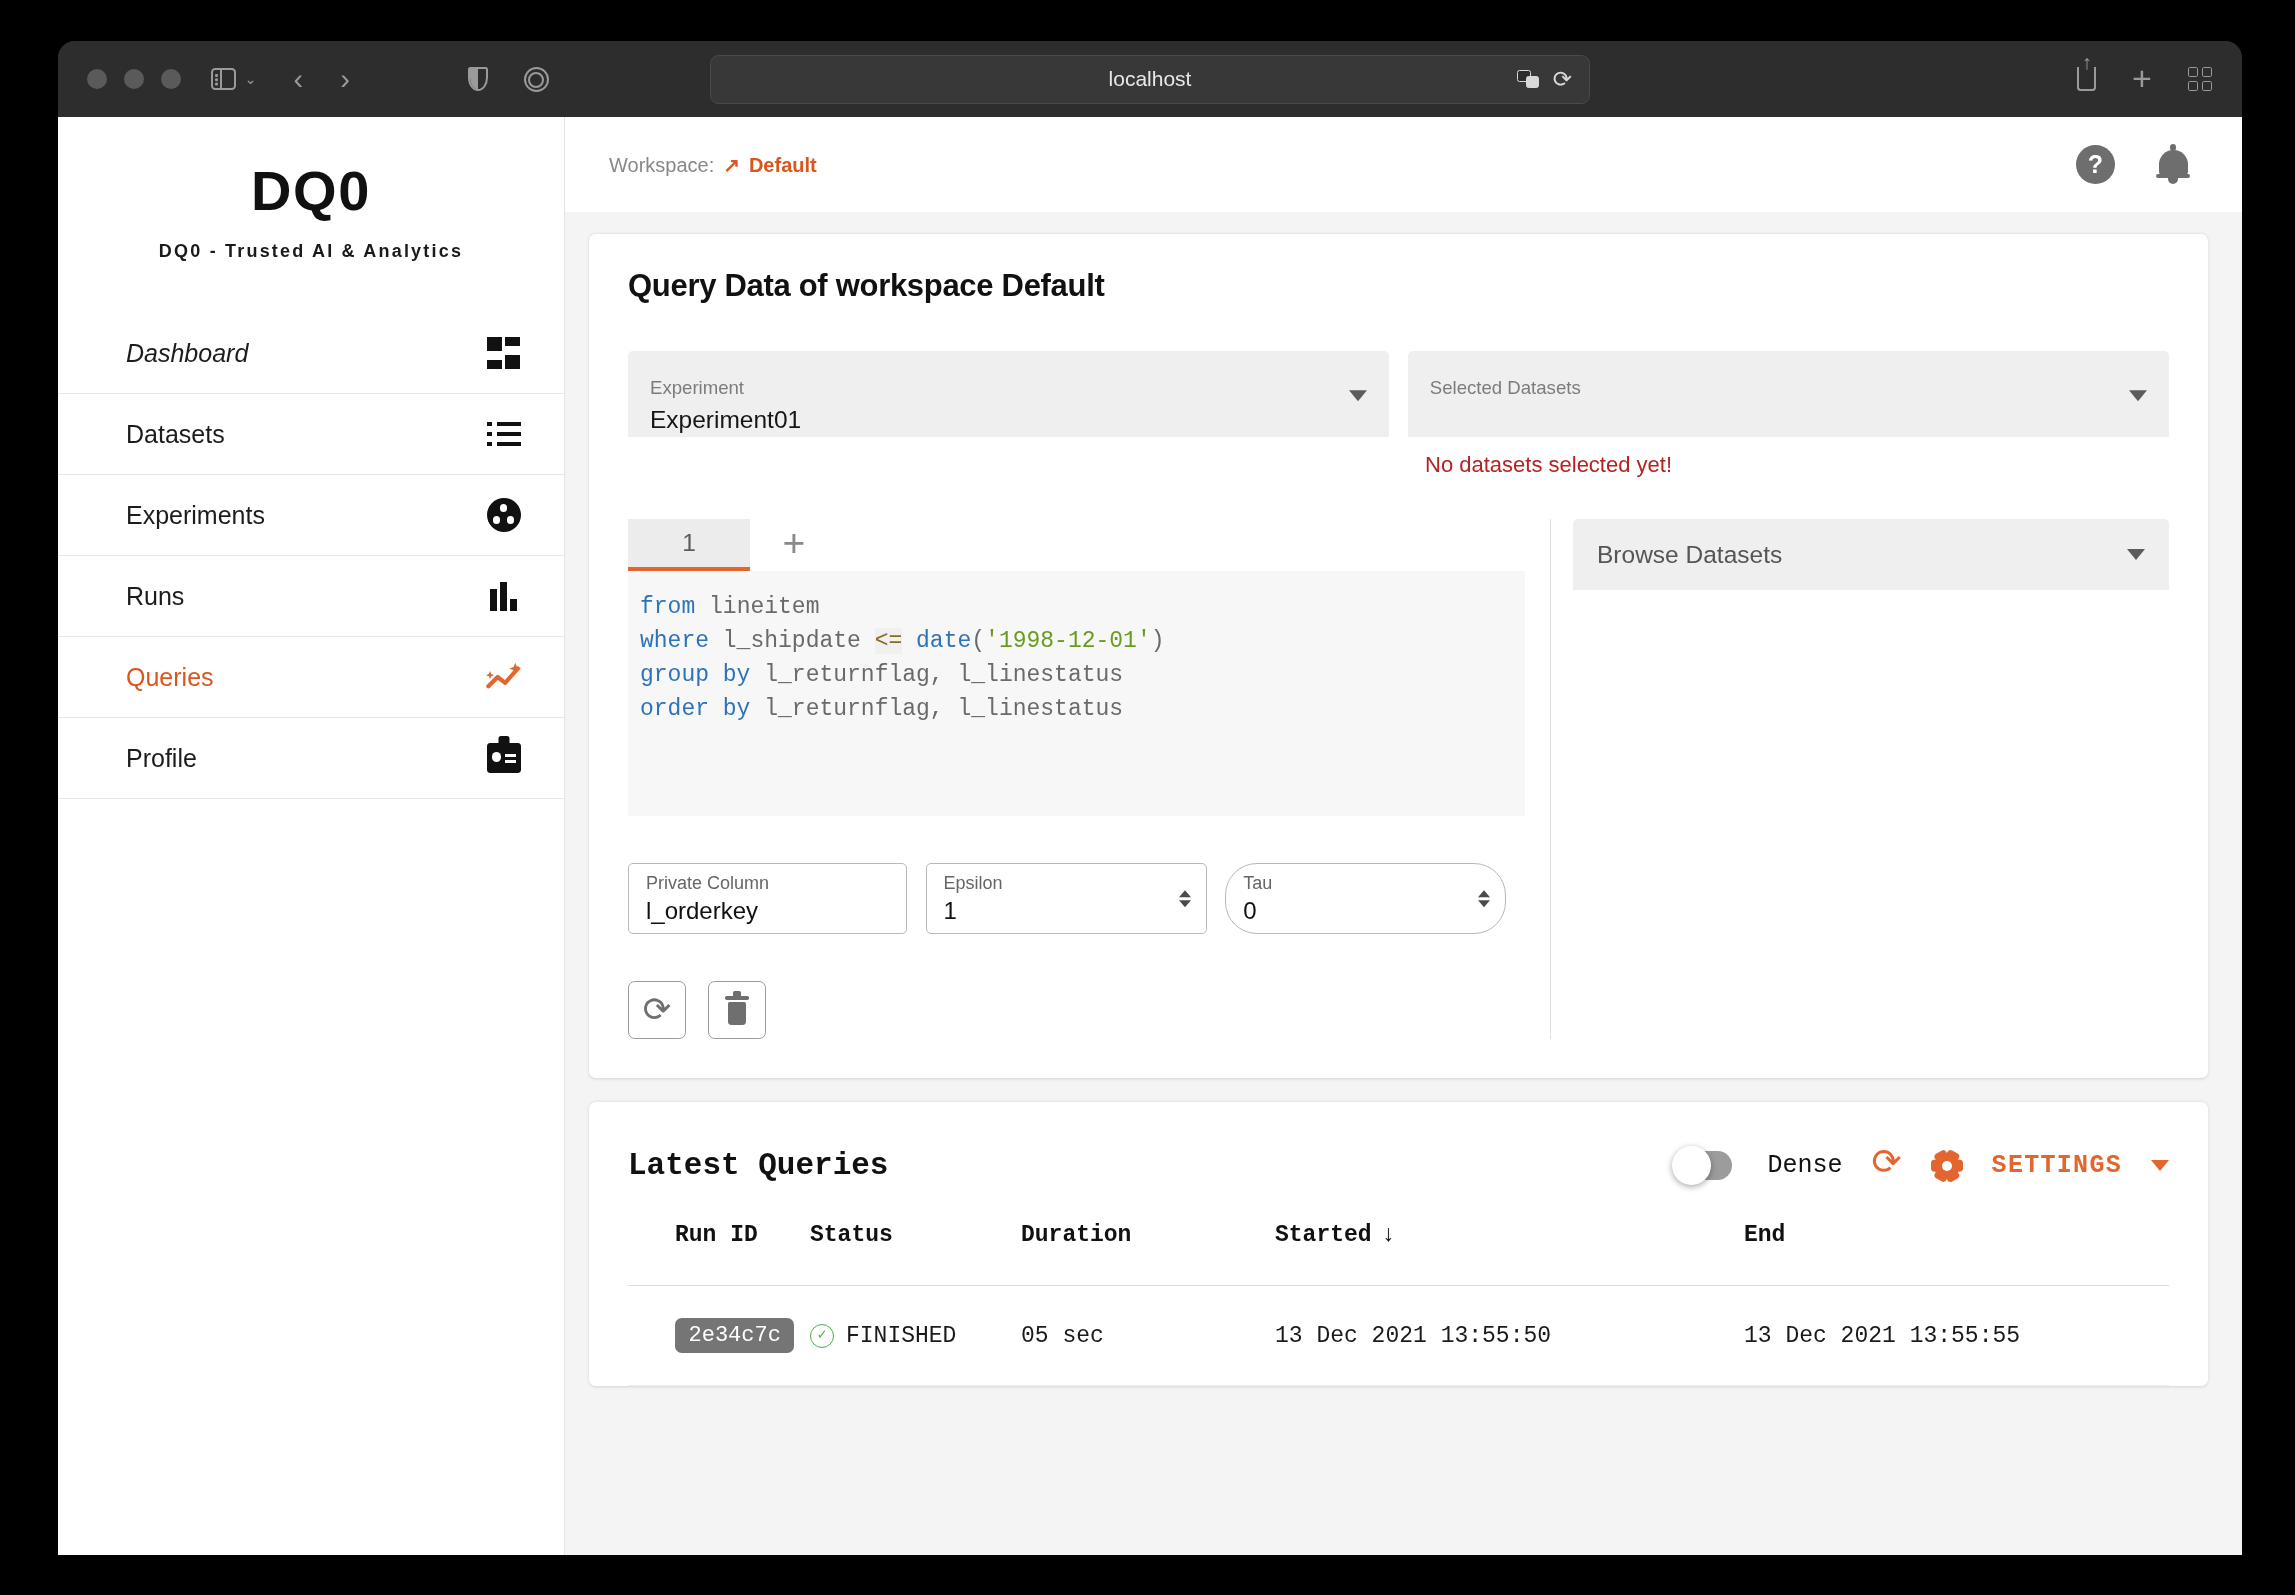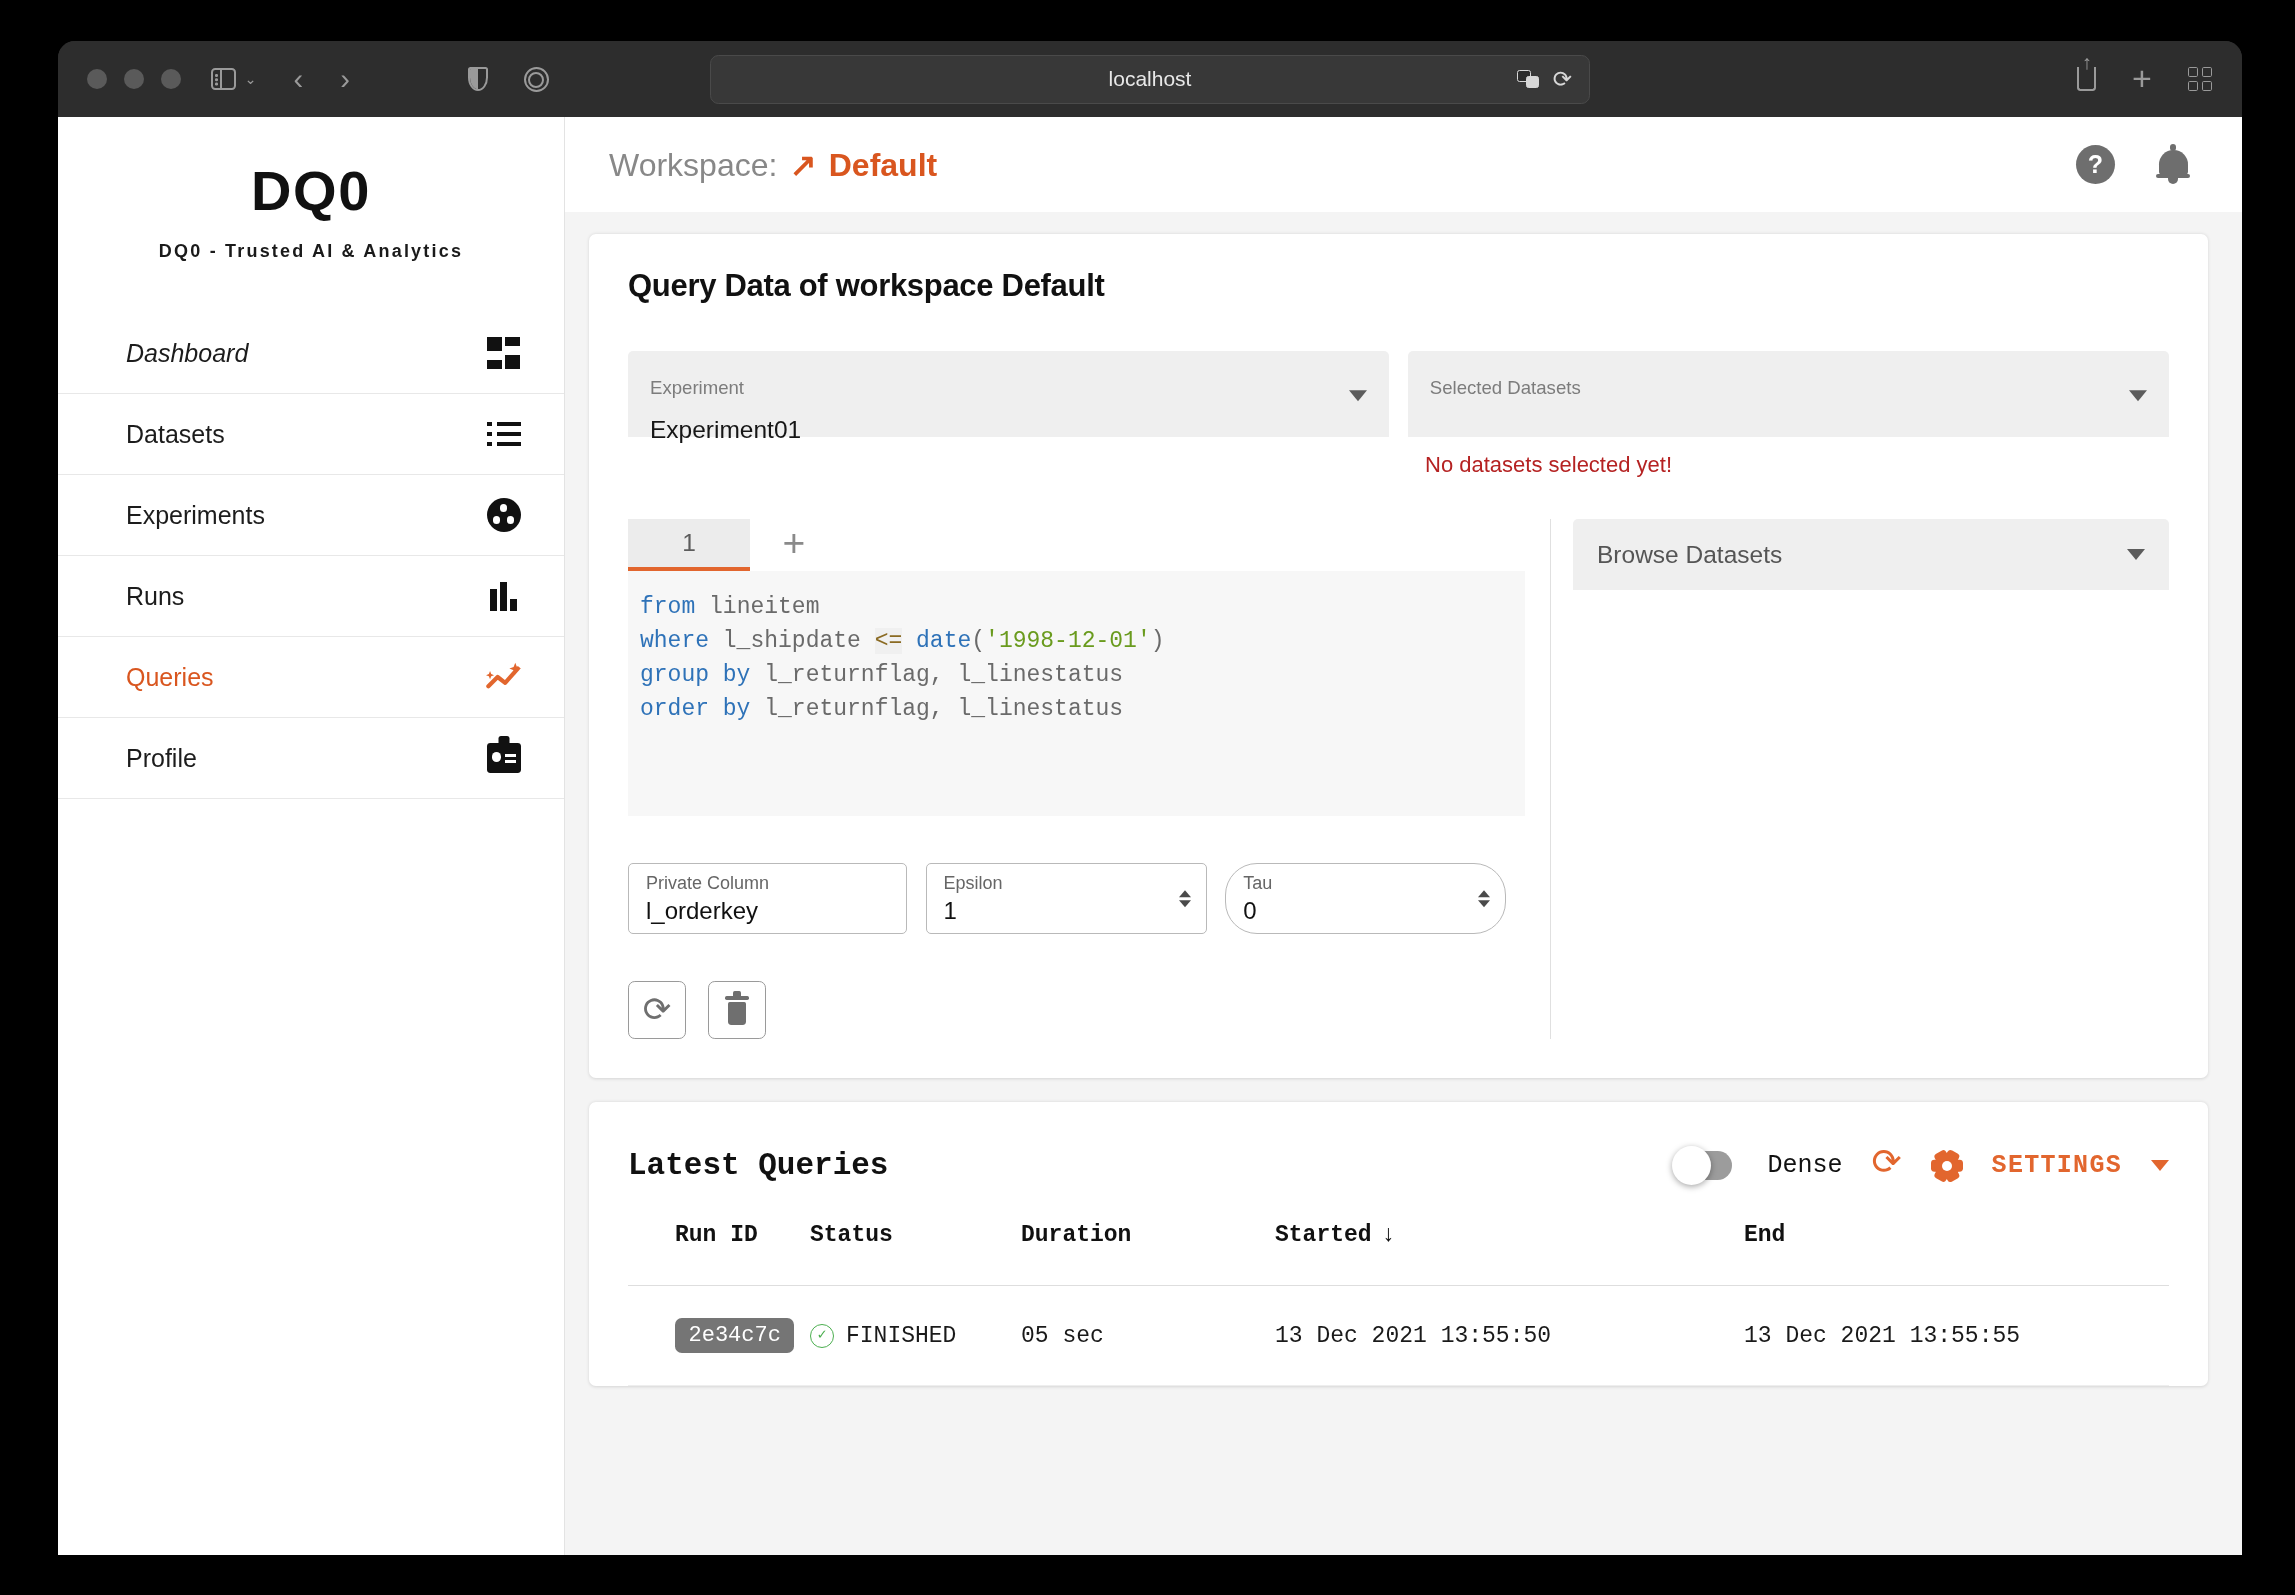--- a/index.html
+++ b/index.html
@@ -169,21 +169,21 @@
   .ic-profile i:nth-child(3){ left:18px; top:17px; width:11px; height:2.5px; }
 
   
   #main { flex:1; background:#f4f4f4; display:flex; flex-direction:column; min-width:0; }
   #topbar {
     height: 95px; background:#fff;
     display:flex; align-items:center; justify-content:space-between;
     padding: 0 52px 0 44px;
     flex: none;
   }
-  #workspace-line { font-size: 32px; color:#888; }
+  #workspace-line { font-size: 20px; color:#888; }
   #workspace-line .ws-link { color:#d9561f; font-weight:700; }
   #workspace-line .ws-arrow { color:#d9561f; font-weight:700; margin:0 3.4px; }
   #topbar-actions { display:flex; align-items:center; gap:41px; }
   .help-glyph {
     width:39px;height:39px;border-radius:50%;background:#6e6e6e;color:#fff;
     display:flex;align-items:center;justify-content:center;font-size:25px;font-weight:700;
   }
   .bell-glyph { width:34px; height:39px; position:relative; }
   .bell-glyph .body {
     position:absolute; left:2.5px; top:5px; width:29px; height:25px;
@@ -202,21 +202,21 @@
 
   #selectors { display:flex; gap:18.6px; margin-top: 47px; }
   .sel-field {
     background:#efefef; border-radius: 5px 5px 0 0;
     height: 86px; padding: 13.5px 22px 0 22px;
     position:relative; cursor:pointer;
   }
   .sel-field.sel-experiment { width: 778px; }
   .sel-field.sel-datasets   { width: 778px; }
   .sel-caption { font-size: 18.6px; color:#7c7c7c;margin-top:12px; }
-  .sel-value { font-size: 24.5px; color:#161616; margin-top: 17px; }
+  .sel-value { font-size: 24.5px; color:#161616; margin-top: 7px; }
   .sel-arrow {
     position:absolute; right: 22px; top: 50%; transform: translateY(-35%);
     width:0;height:0;border-left:9.3px solid transparent;border-right:9.3px solid transparent;
     border-top:11px solid #5c5c5c;
   }
   #datasets-error { color:#b52222; font-size:22px; margin-top:15px; margin-left:797px; }
 
   #editor-row { display:flex; margin-top: 41px; }
   #editor-col { width: 922px; flex:none; padding-right: 25px; }
   #browse-col { flex:1; border-left:0.8px solid #e0e0e0; padding-left: 22px; }

